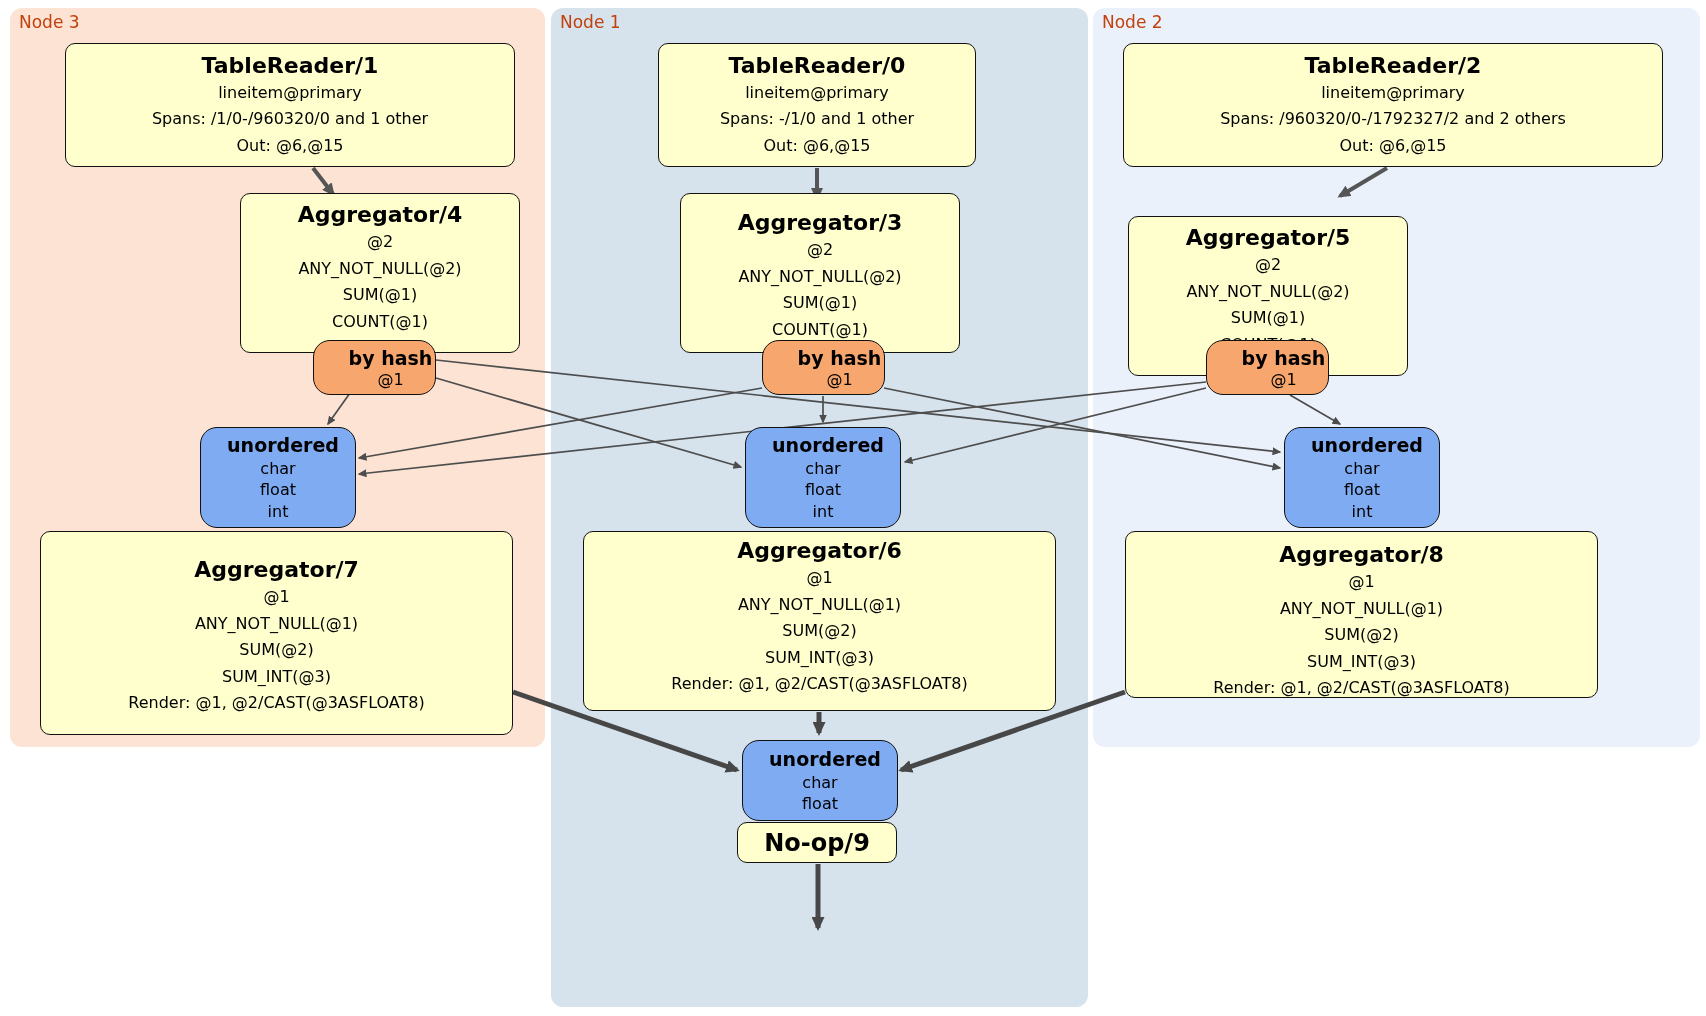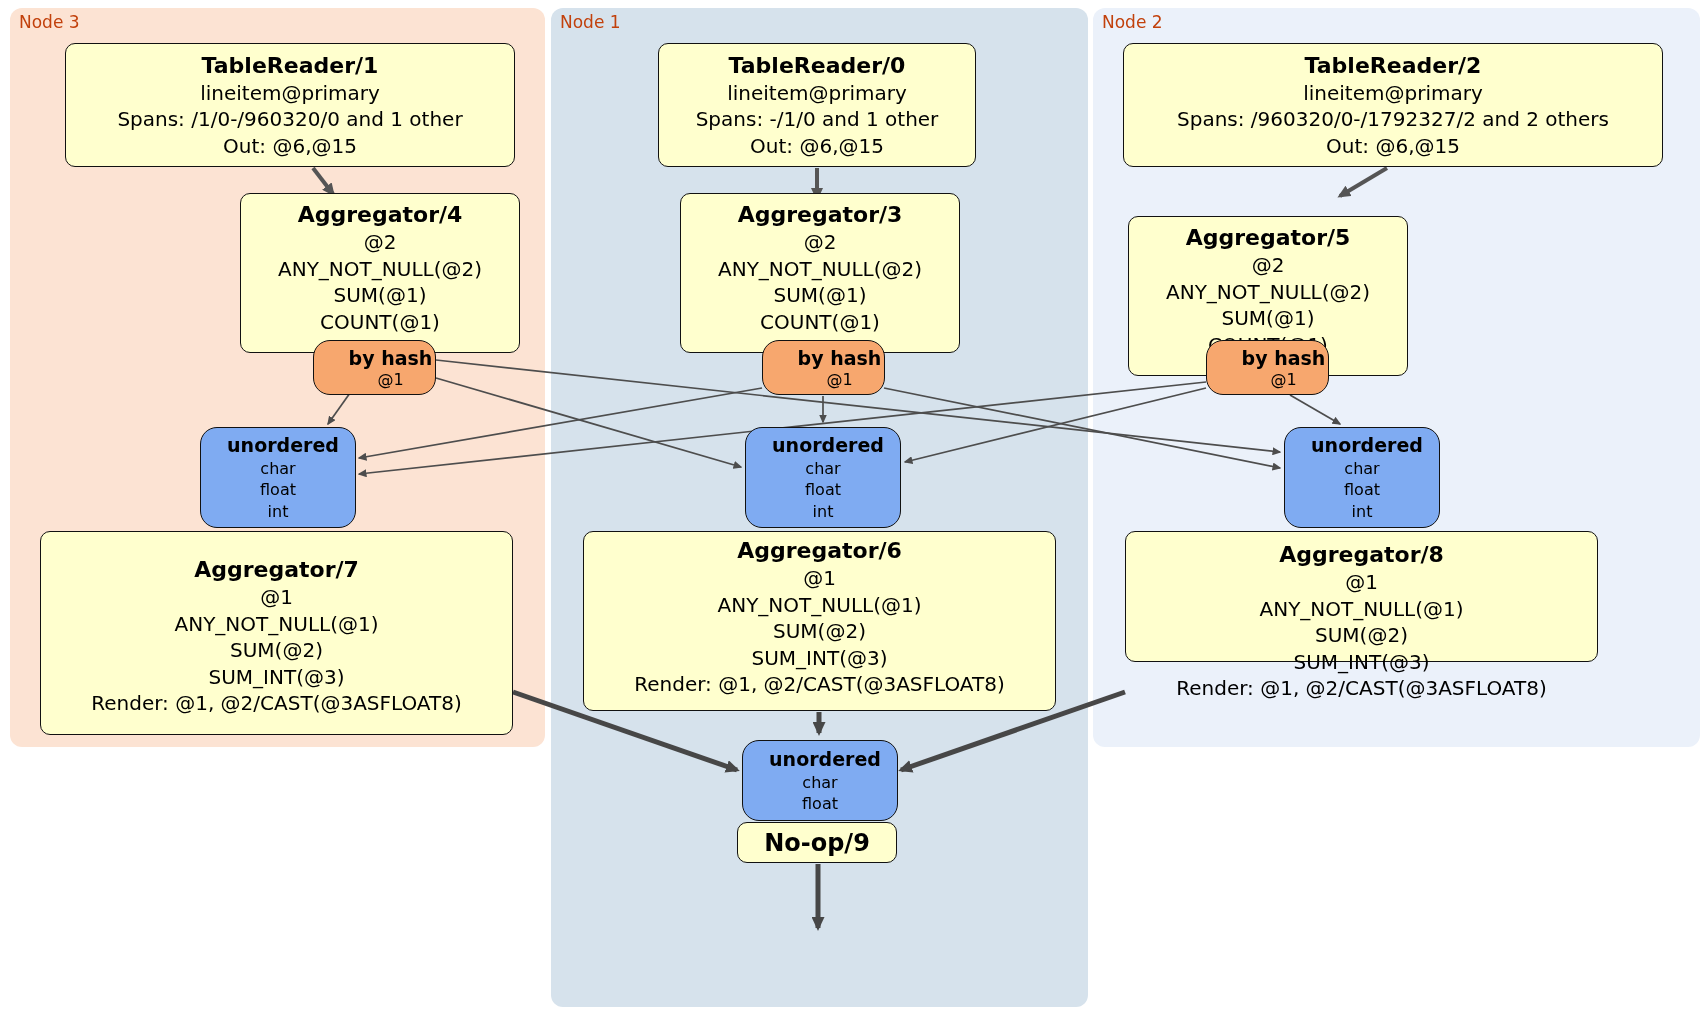--- a/index.html
+++ b/index.html
@@ -29,21 +29,21 @@
     flex-direction:column;
     justify-content:center;
     align-items:center;
     text-align:center;
     background:#ffffce;
     border:1.6px solid #111;
     border-radius:10px;
     box-sizing:border-box;
   }
   .box .btitle{font-weight:bold;font-size:22px;line-height:29px;white-space:nowrap;}
-  .box .bline{font-size:20px;line-height:26.5px;white-space:nowrap;}
+  .box .bline{font-size:16px;line-height:26.5px;white-space:nowrap;}
   .router{
     background:#f7a76e;
     border-radius:17px;
     z-index:4;
     padding-left:32px;
   }
   .router .btitle{font-size:19px;line-height:24px;}
   .router .bline{font-size:16px;line-height:20px;}
   .sync{
     background:#7fabf2;
@@ -125,21 +125,21 @@
   </div>
 
   <div class="box" style="left:240px;top:193px;width:280px;height:160px;justify-content:flex-start;padding-top:6px;">
     <div class="btitle">Aggregator/4</div>
     <div class="bline">@2</div>
     <div class="bline">ANY_NOT_NULL(@2)</div>
     <div class="bline">SUM(@1)</div>
     <div class="bline">COUNT(@1)</div>
   </div>
 
-  <div class="box" style="left:680px;top:193px;width:280px;height:160px;justify-content:flex-start;padding-top:6px;">
+  <div class="box" style="left:680px;top:193px;width:280px;height:160px;justify-content:flex-start;padding-top:14px;">
     <div class="btitle">Aggregator/3</div>
     <div class="bline">@2</div>
     <div class="bline">ANY_NOT_NULL(@2)</div>
     <div class="bline">SUM(@1)</div>
     <div class="bline">COUNT(@1)</div>
   </div>
 
   <div class="box" style="left:1128px;top:193px;width:280px;height:160px;justify-content:flex-start;padding-top:6px;margin-top:23px;">
     <div class="btitle">Aggregator/5</div>
     <div class="bline">@2</div>
@@ -191,21 +191,21 @@
 
   <div class="box" style="left:583px;top:531px;width:473px;height:180px;justify-content:flex-start;padding-top:4px;">
     <div class="btitle">Aggregator/6</div>
     <div class="bline">@1</div>
     <div class="bline">ANY_NOT_NULL(@1)</div>
     <div class="bline">SUM(@2)</div>
     <div class="bline">SUM_INT(@3)</div>
     <div class="bline">Render: @1, @2/CAST(@3ASFLOAT8)</div>
   </div>
 
-  <div class="box" style="left:1125px;top:531px;width:473px;height:131px;justify-content:flex-start;padding-top:8px;">
+  <div class="box" style="left:1125px;top:531px;width:473px;height:167px;justify-content:flex-start;padding-top:8px;">
     <div class="btitle">Aggregator/8</div>
     <div class="bline">@1</div>
     <div class="bline">ANY_NOT_NULL(@1)</div>
     <div class="bline">SUM(@2)</div>
     <div class="bline">SUM_INT(@3)</div>
     <div class="bline">Render: @1, @2/CAST(@3ASFLOAT8)</div>
   </div>
 
   <div class="box sync" style="left:742px;top:740px;width:156px;height:81px;">
     <div class="btitle">unordered</div>

